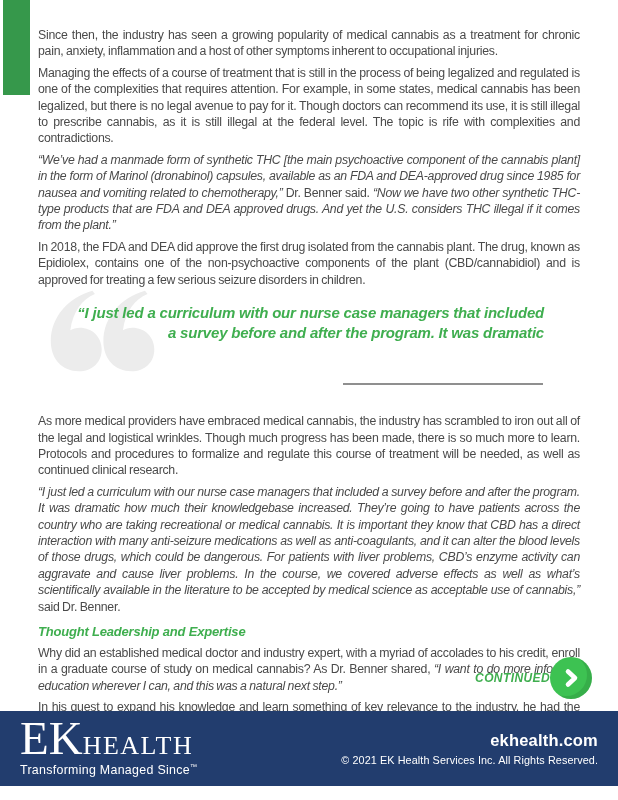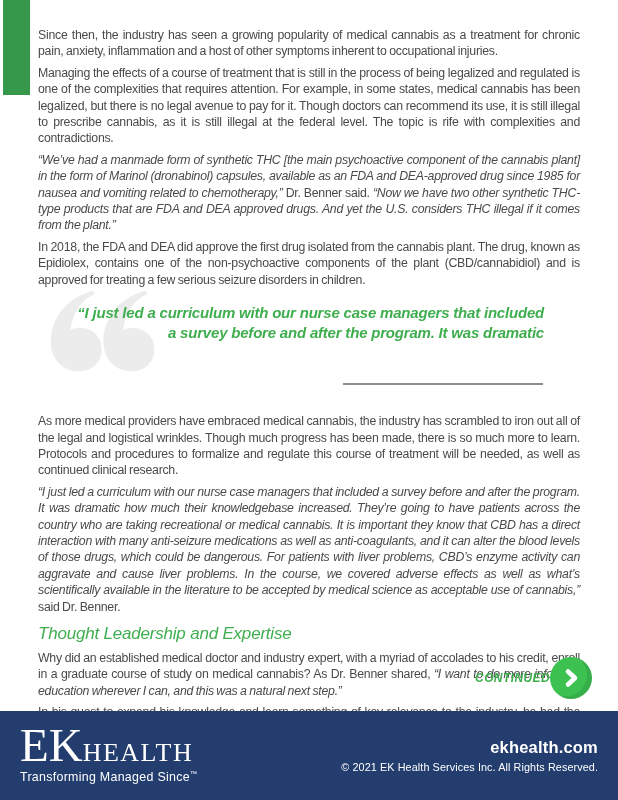--- a/index.html
+++ b/index.html
@@ -59,22 +59,22 @@
     letter-spacing: -0.2px;
   }
   .quote-divider {
     position: absolute;
     right: 37px; top: 90px;
     width: 200px; height: 2px;
     background: #8F8F8F;
   }
   .section-heading {
     margin: 9px 0 6px 0;
-    font-size: 17px;
-    font-weight: normal;
+    font-size: 13px;
+    font-weight: bold;
     font-style: italic;
     color: #3FAE4F;
     letter-spacing: -0.2px;
   }
   .continued {
     position: absolute;
     right: 26px; top: 657px;
     display: flex;
     align-items: center;
     cursor: pointer;
@@ -92,21 +92,21 @@
     border-radius: 50%;
     background: #3DC252;
     box-shadow: inset -5px -3px 0 rgba(0,0,0,0.10);
     display: flex;
     align-items: center;
     justify-content: center;
   }
   .footer {
     position: absolute;
     left: 0; top: 711px;
-    width: 618px; height: 89px;
+    width: 618px; height: 75px;
     background: #223D6E;
     display: flex;
     align-items: center;
     justify-content: space-between;
     padding: 0 20px;
     color: #ffffff;
   }
   .logo-block { line-height: 1; }
   .logo-row {
     display: flex;

